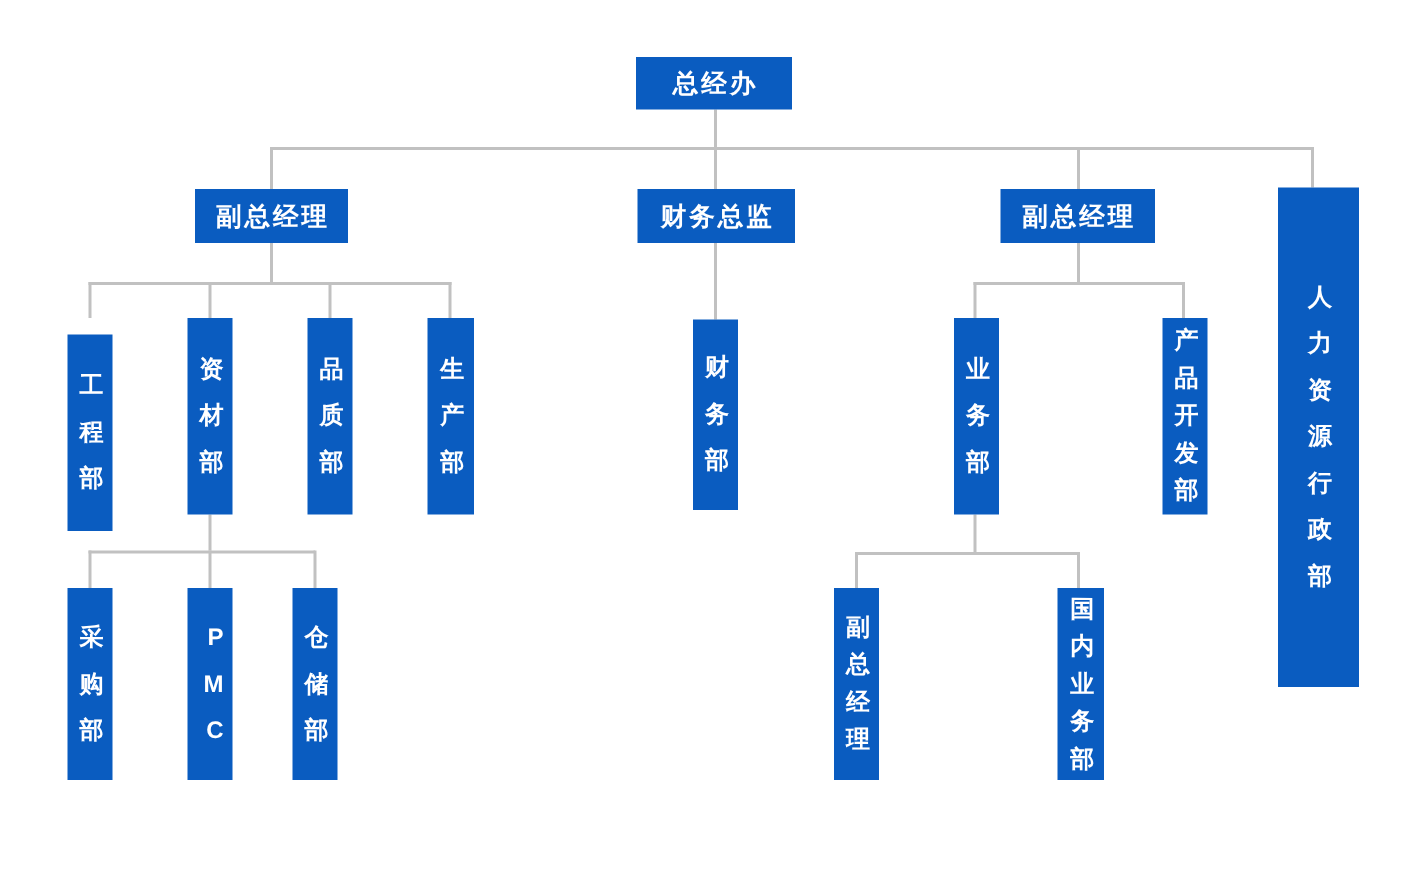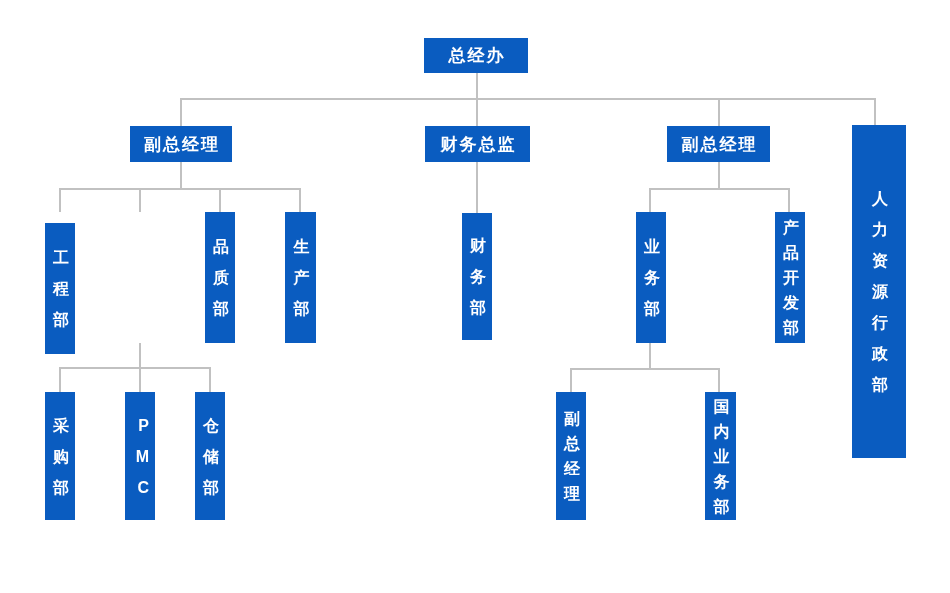--- a/index.html
+++ b/index.html
@@ -80,20 +80,23 @@
   <div class="node hbox" style="left:667px;top:126px;width:103px;height:36px">
     <span class="label">副总经理</span>
   </div>
   <div class="node vbox" style="left:852px;top:125px;width:54px;height:333px">
     <span class="label">人力资源行政部</span>
   </div>
 
   <div class="node vbox" style="left:45px;top:223px;width:30px;height:131px">
     <span class="label">工程部</span>
   </div>
+  <div class="node vbox" style="left:125px;top:212px;width:30px;height:131px">
+    <span class="label">资材部</span>
+  </div>
   <div class="node vbox" style="left:285px;top:212px;width:31px;height:131px">
     <span class="label">生产部</span>
   </div>
   <div class="node vbox" style="left:205px;top:212px;width:30px;height:131px">
     <span class="label">品质部</span>
   </div>
 
   <div class="node vbox" style="left:636px;top:212px;width:30px;height:131px">
     <span class="label">业务部</span>
   </div>

